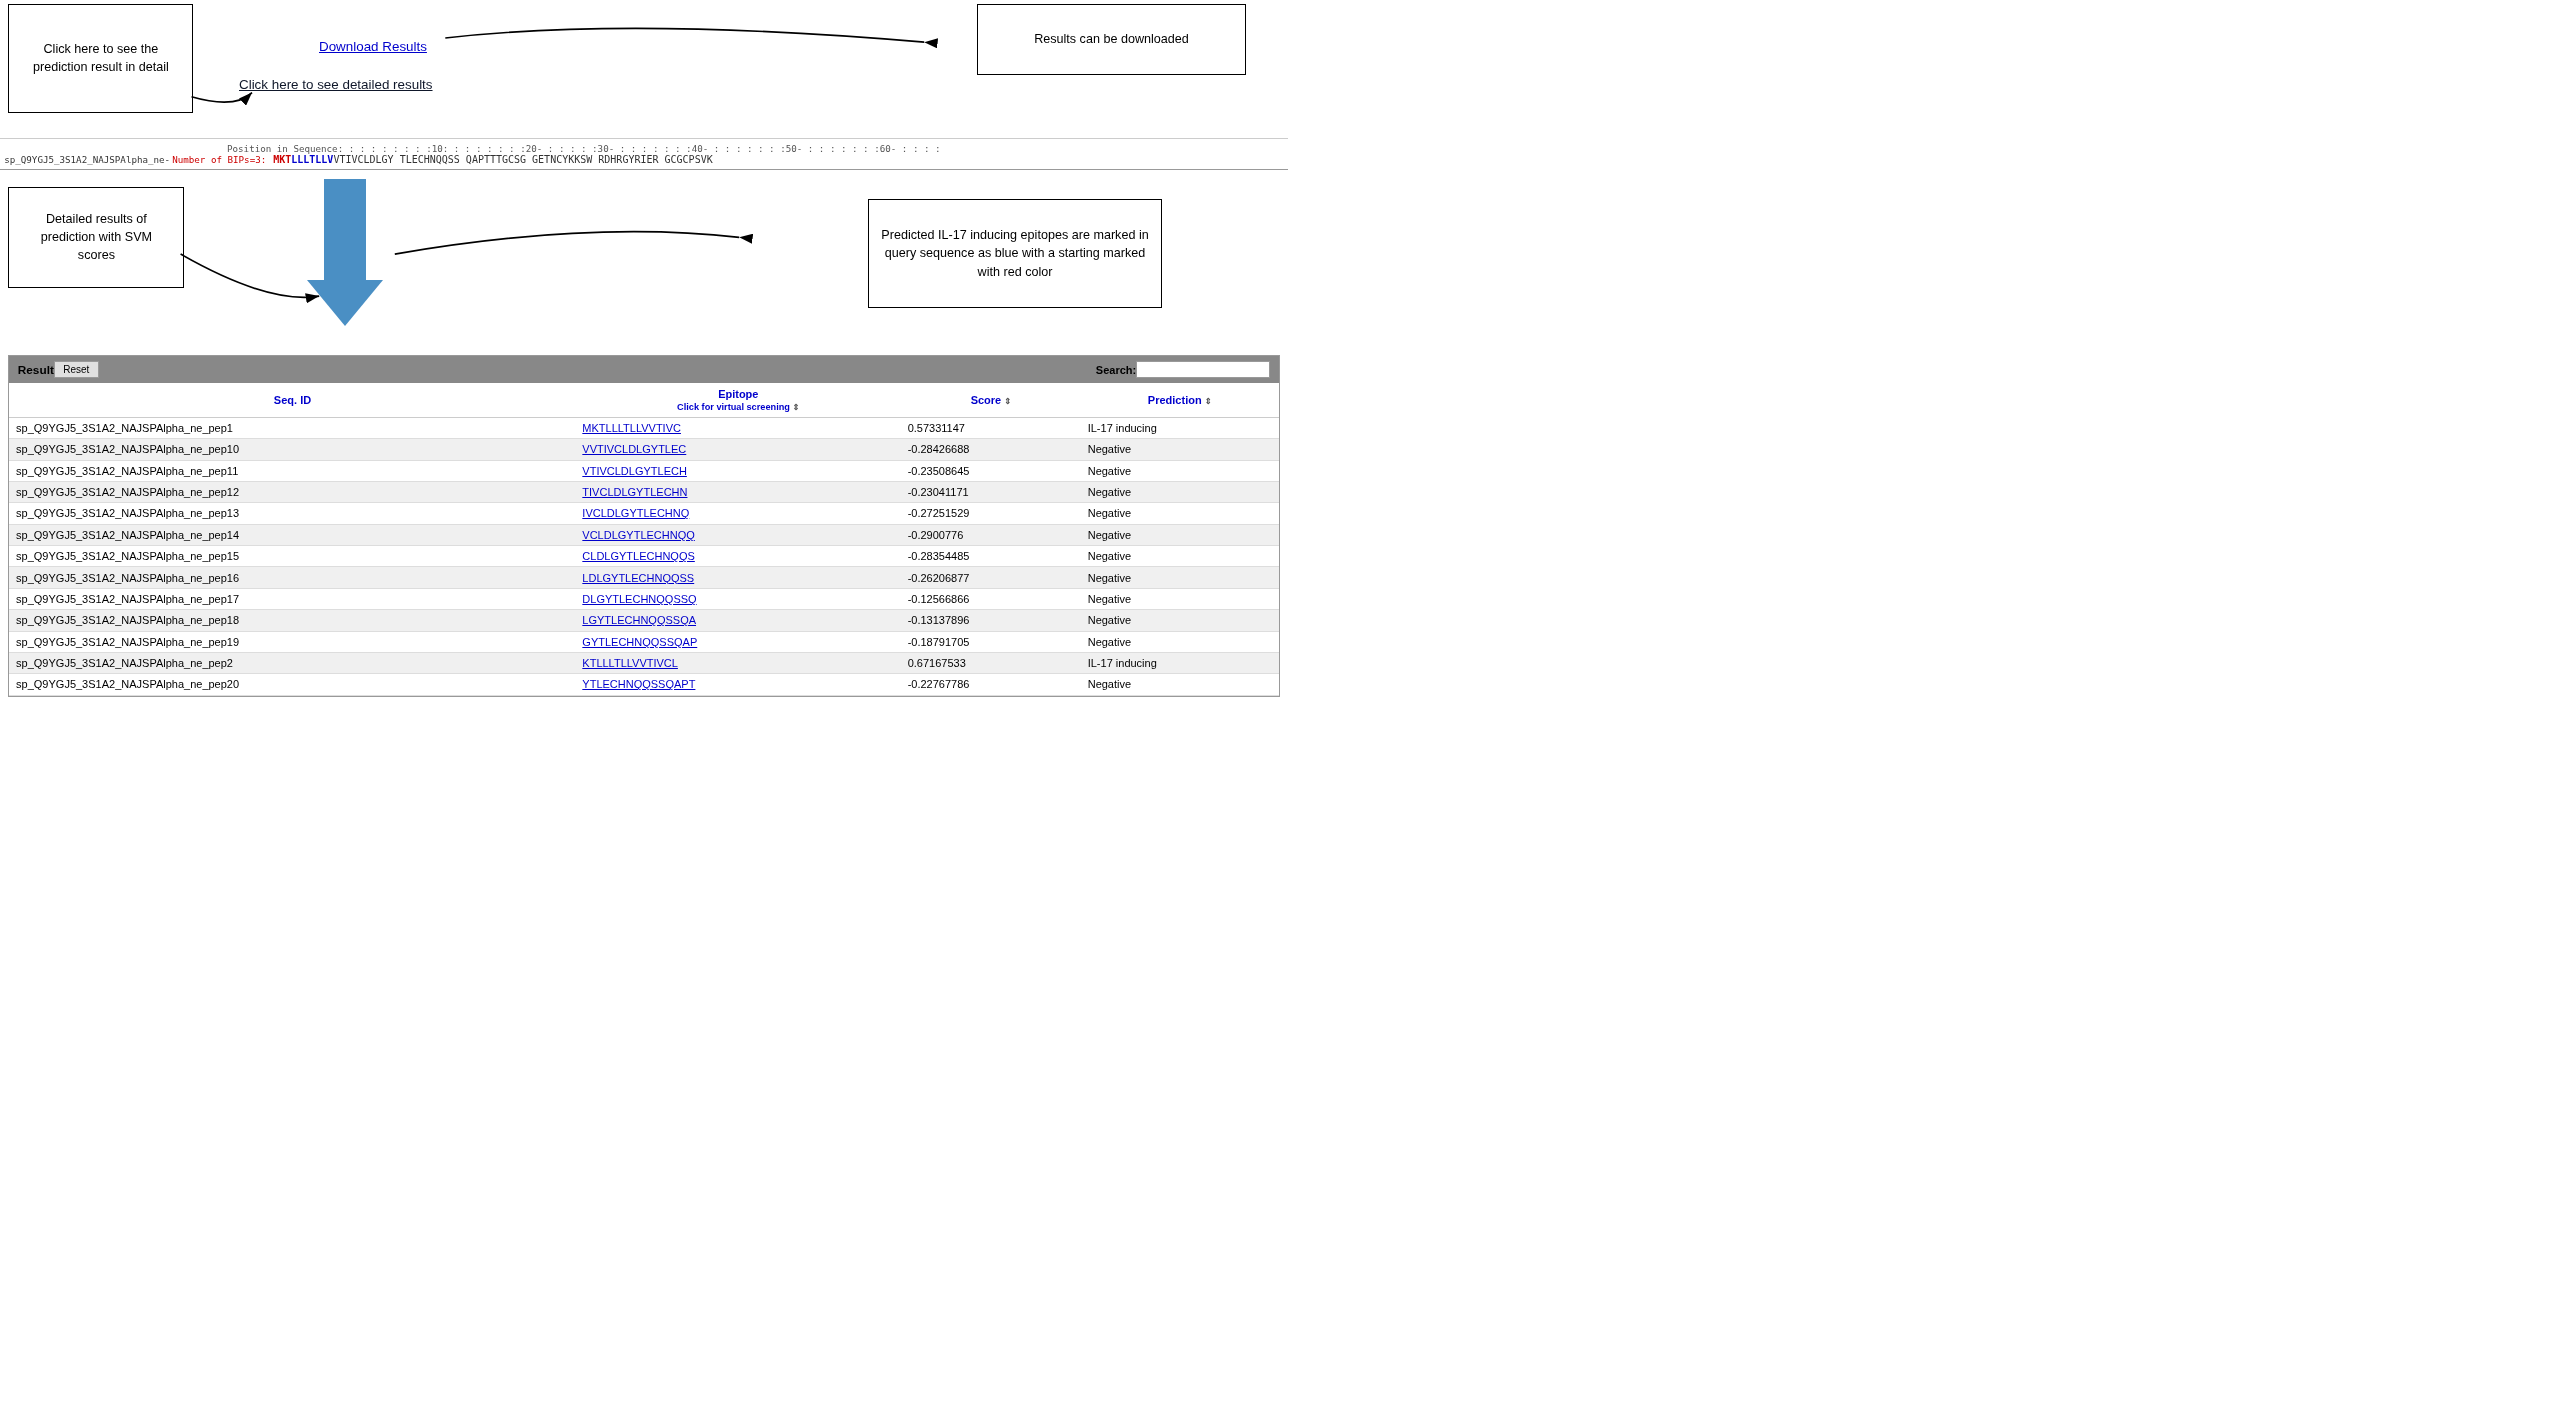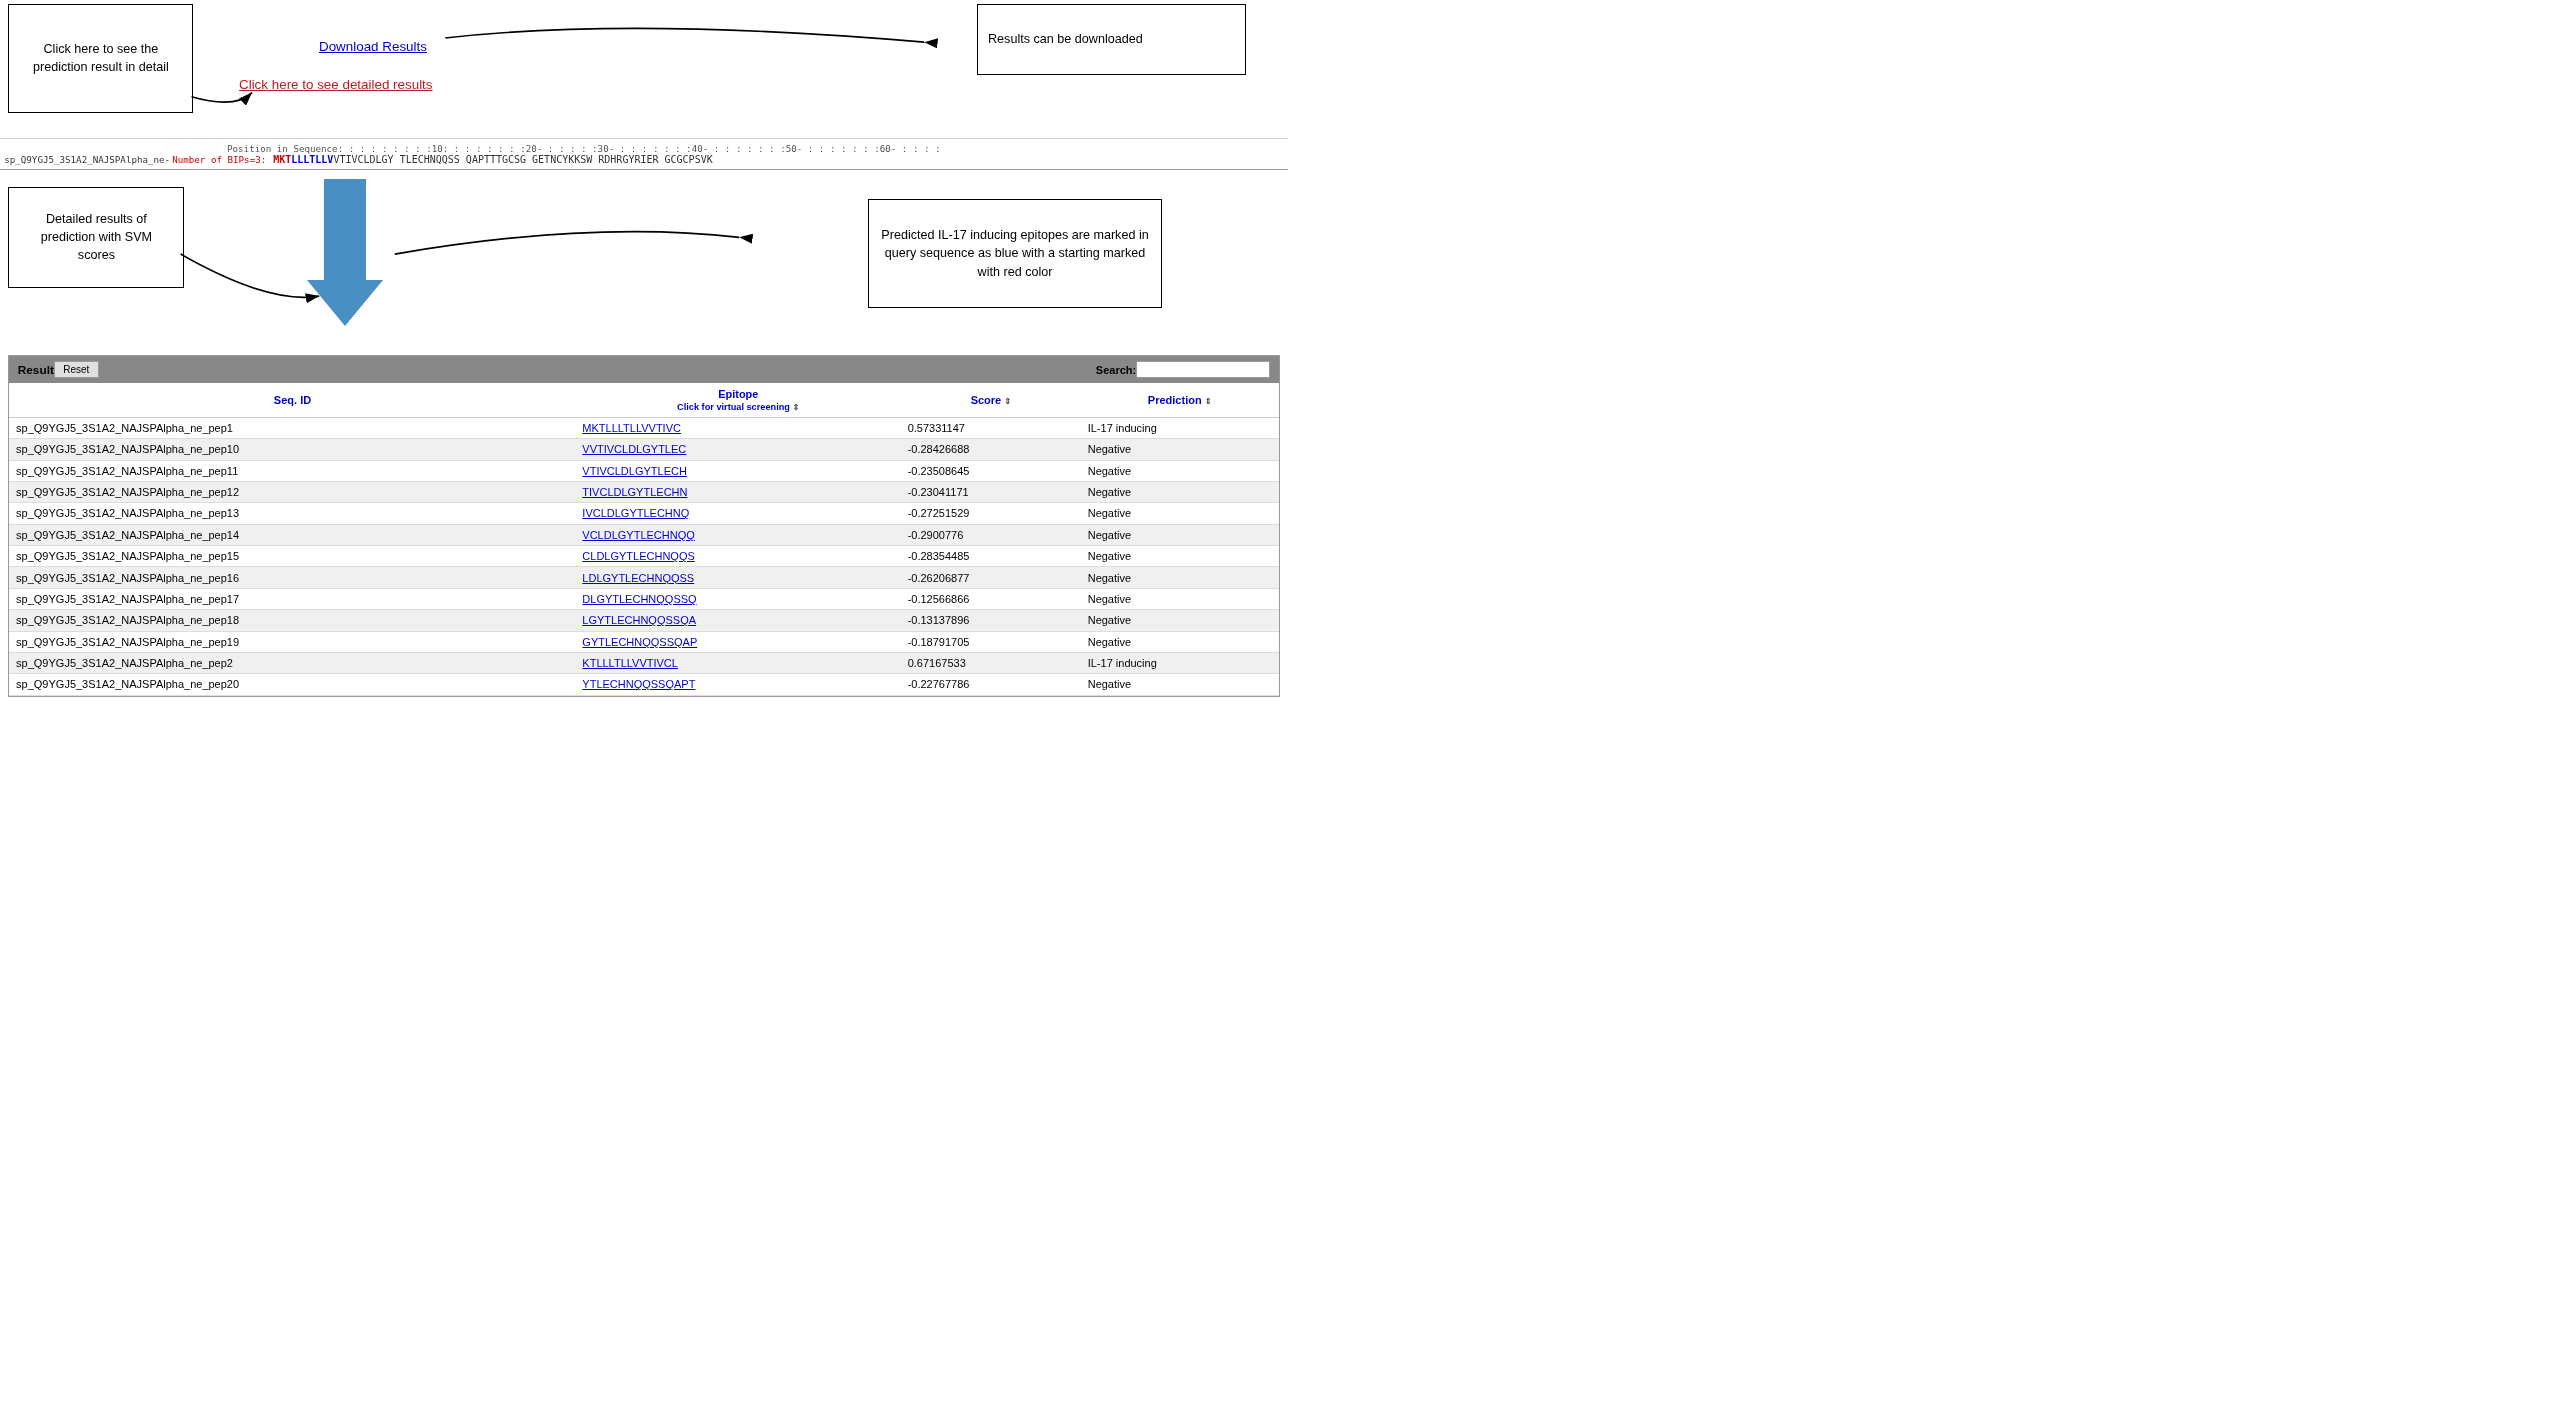--- a/index.html
+++ b/index.html
@@ -40,35 +40,36 @@
       justify-content: center;
     }
 
     .callout-box-right {
       right: 168px;
       top: 4.2px;
       width: 252px;
       height: 67px;
       display: flex;
       align-items: center;
+      justify-content: center;
       margin-left: 8px;
     }
 
     .download-link {
       color: #00c;
       text-decoration: underline;
       font-size: 13.4px;
       cursor: pointer;
       position: absolute;
       left: 319px;
       top: 39px;
     }
 
     .detailed-link {
-      color: #b91c1c;
+      color: #0f172a;
       text-decoration: underline;
       font-size: 13.4px;
       cursor: pointer;
       position: absolute;
       left: 252px;
       top: 76px;
     }
 
     
     .sequence-area {

